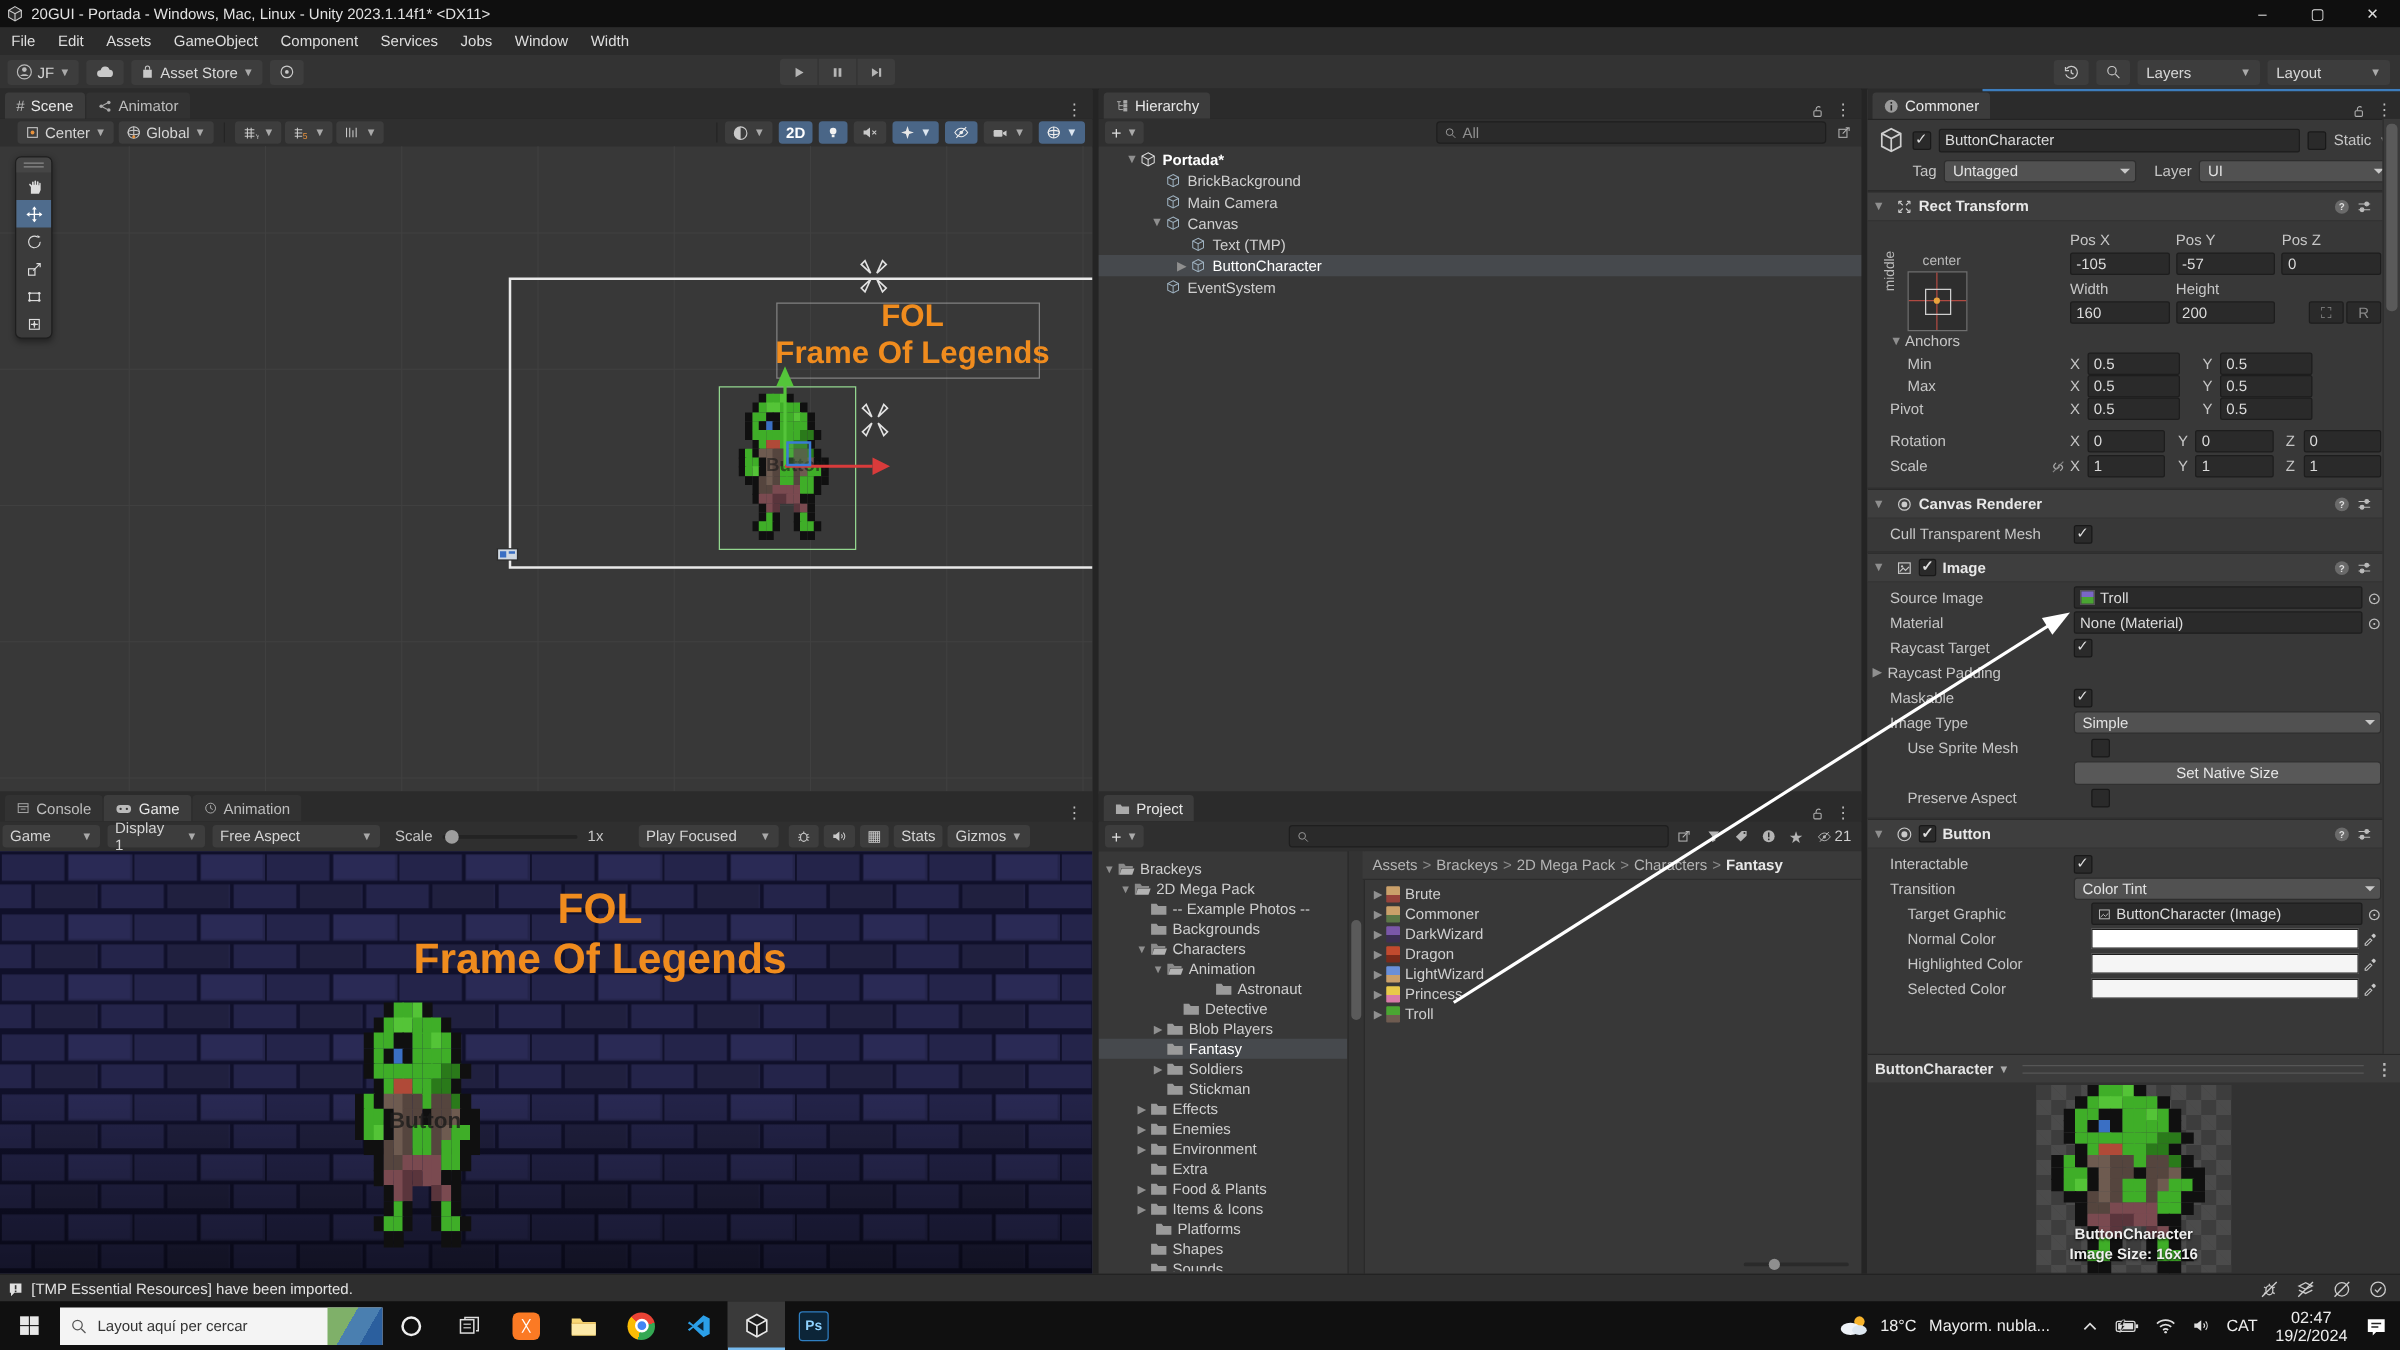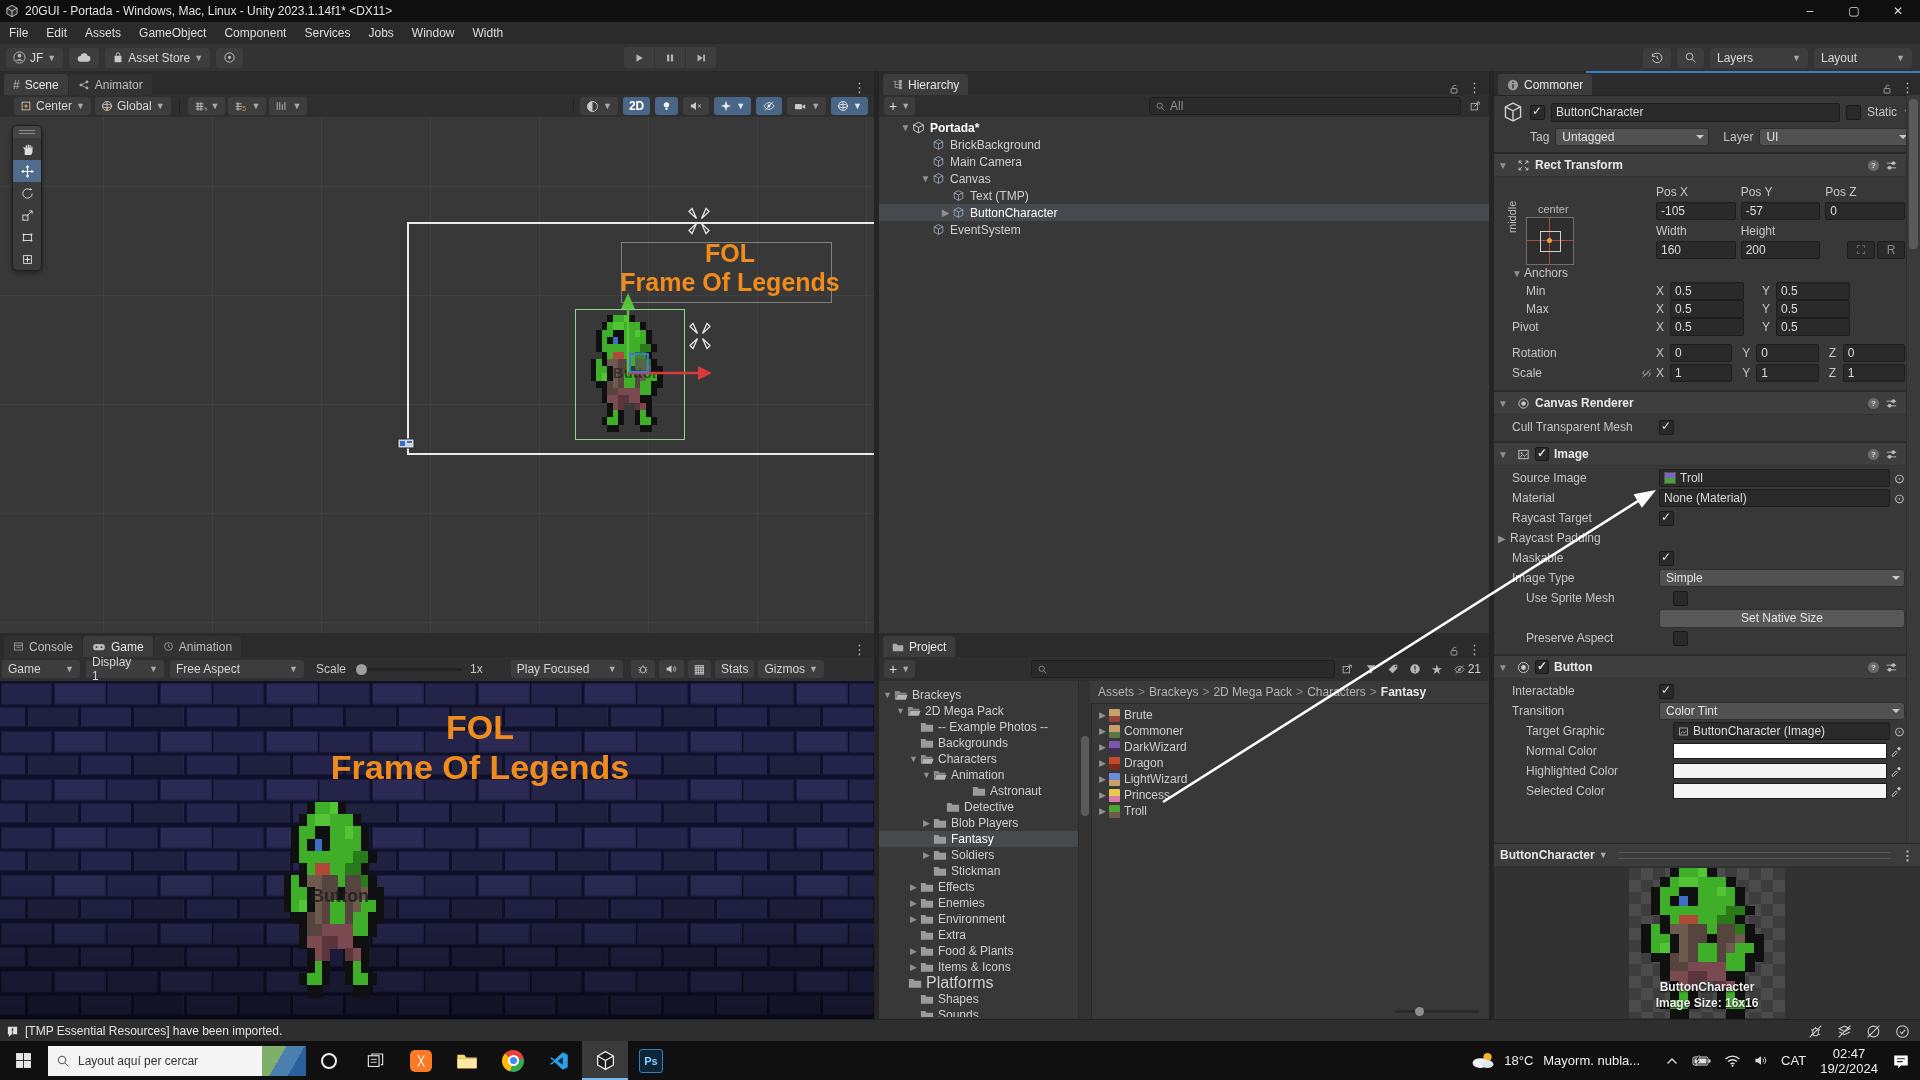--- a/index.html
+++ b/index.html
@@ -1211,21 +1211,21 @@
         </div>
         <div class="treerow prow" style="padding-left: 28px; font-size: 12px;">
           <span class="tri" style="font-size: 9px;">▶</span>
           <span class="ico" style="margin-right: 4px;">
             <svg width="14" height="12" viewBox="0 0 16 12">
               <path d="M1 1.5h5l1.5 2H15v8H1Z" fill="#9a9a9a"></path>
             </svg>
           </span>
           <span>Items &amp; Icons</span>
         </div>
-        <div class="treerow prow" style="padding-left: 16px; font-size: 16px;">
+        <div class="treerow prow" style="padding-left: 32px; font-size: 12px;">
           <span class="tri" style="font-size: 9px;"></span>
           <span class="ico" style="margin-right: 4px;">
             <svg width="14" height="12" viewBox="0 0 16 12">
               <path d="M1 1.5h5l1.5 2H15v8H1Z" fill="#9a9a9a"></path>
             </svg>
           </span>
           <span>Platforms</span>
         </div>
         <div class="treerow prow" style="padding-left: 28px; font-size: 12px;">
           <span class="tri" style="font-size: 9px;"></span>

